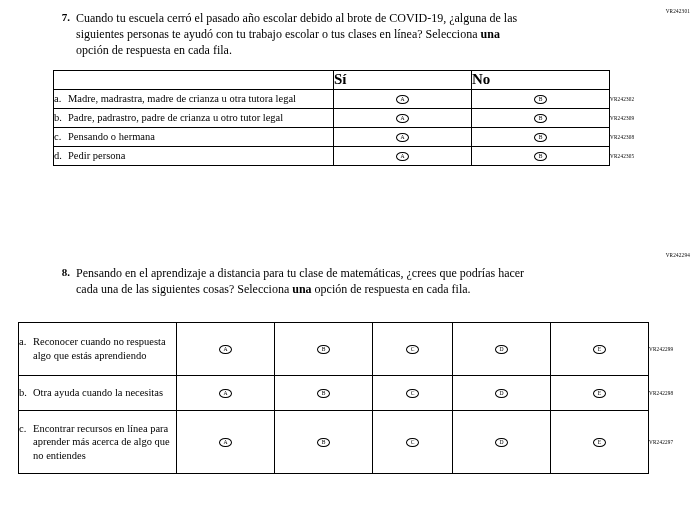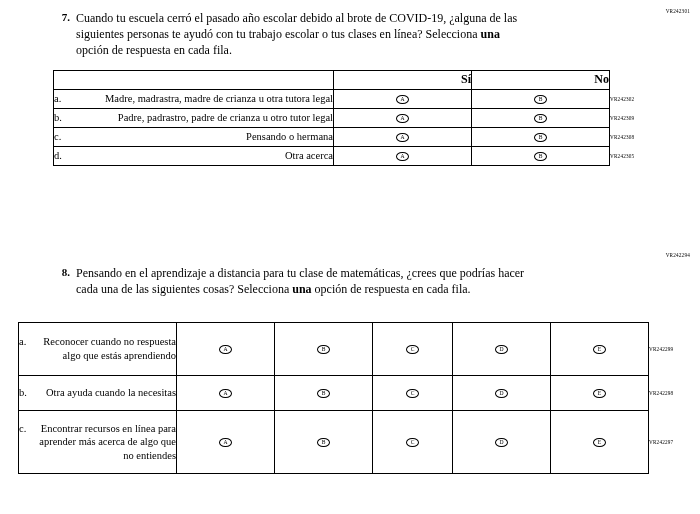--- a/index.html
+++ b/index.html
@@ -60,43 +60,42 @@
     table-layout: fixed;
     position: absolute;
     background: #fff;
   }
   table.matrix td, table.matrix th {
     border: 1px solid #000;
     padding: 0;
     vertical-align: middle;
   }
   .hdr {
-    text-align: right;
+    text-align: left;
     font-weight: bold;
-    font-size: 12px;
+    font-size: 15px;
     line-height: 1.15;
     padding: 3px 2px;
   }
   .rowlabel {
     font-size: 10.5px;
     line-height: 1.3;
     padding: 3px 4px 4px 5px;
     vertical-align: top;
   }
   .rowlabel .lblwrap {
     display: flex;
     align-items: flex-start;
   }
   .rowlabel .letter {
     width: 14px;
     flex: none;
   }
   .rowlabel .txt {
     flex: 1;
-    text-align: right;
   }
   .bubblecell {
     text-align: center;
   }
   .codecell {
     border-left: 1px solid #000;
     border-right: none !important;
     border-top: none !important;
     border-bottom: none !important;
     text-align: left;
@@ -215,21 +214,21 @@
       <td class="bubblecell">
         <span class="bubble"><span>B</span></span>
       </td>
       <td class="codecell vcode">VR242308</td>
     </tr>
 
     <tr>
       <td class="rowlabel">
         <div class="lblwrap">
           <div class="letter">d.</div>
-          <div class="txt">Otra acerca</div>
+          <div class="txt">Pedir persona</div>
         </div>
       </td>
       <td class="bubblecell">
         <span class="bubble"><span>A</span></span>
       </td>
       <td class="bubblecell">
         <span class="bubble"><span>B</span></span>
       </td>
       <td class="codecell vcode">VR242305</td>
     </tr>

